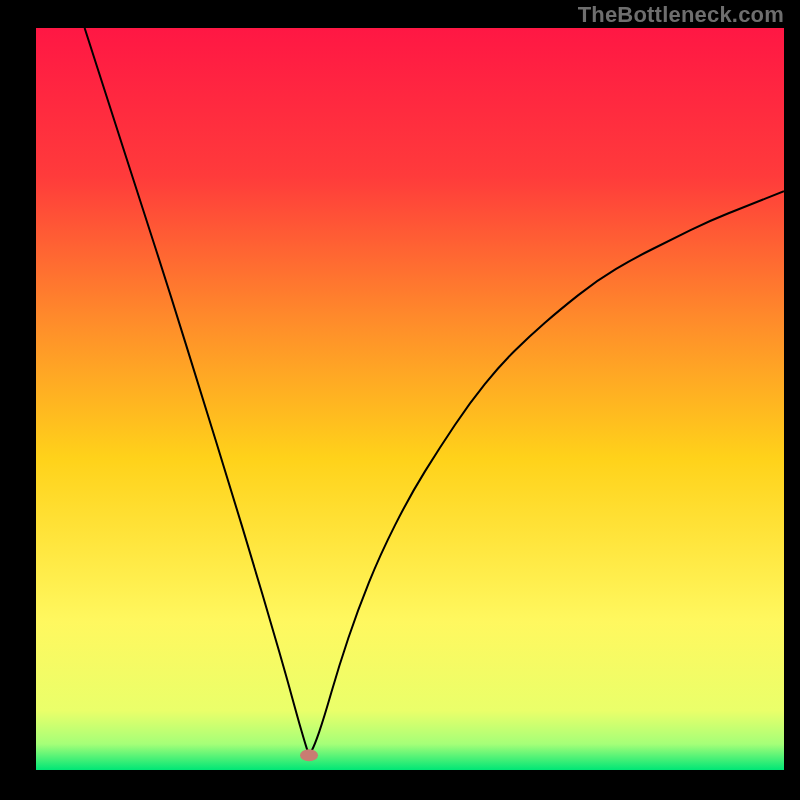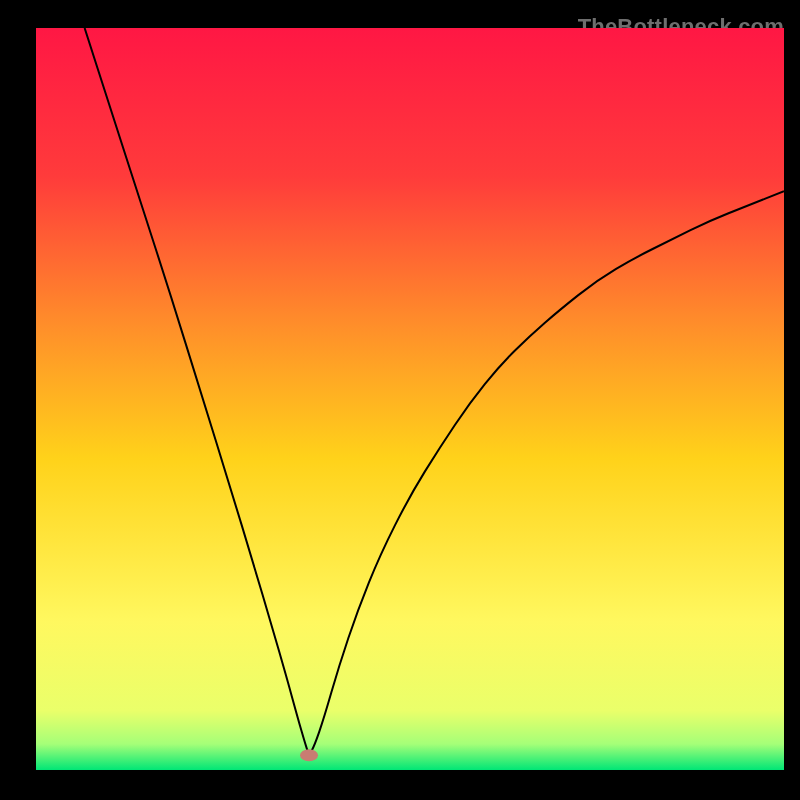--- a/index.html
+++ b/index.html
@@ -11,21 +11,21 @@
     background: #000;
   }
   .frame {
     position: relative;
     width: 800px;
     height: 800px;
     background: #000;
   }
   .watermark {
     position: absolute;
-    top: 14px;
+    top: 2px;
     right: 16px;
     font-family: Arial, Helvetica, sans-serif;
     font-size: 22px;
     font-weight: 600;
     color: #6e6e6e;
     letter-spacing: 0.2px;
   }
   svg.plot {
     position: absolute;
     left: 0;

